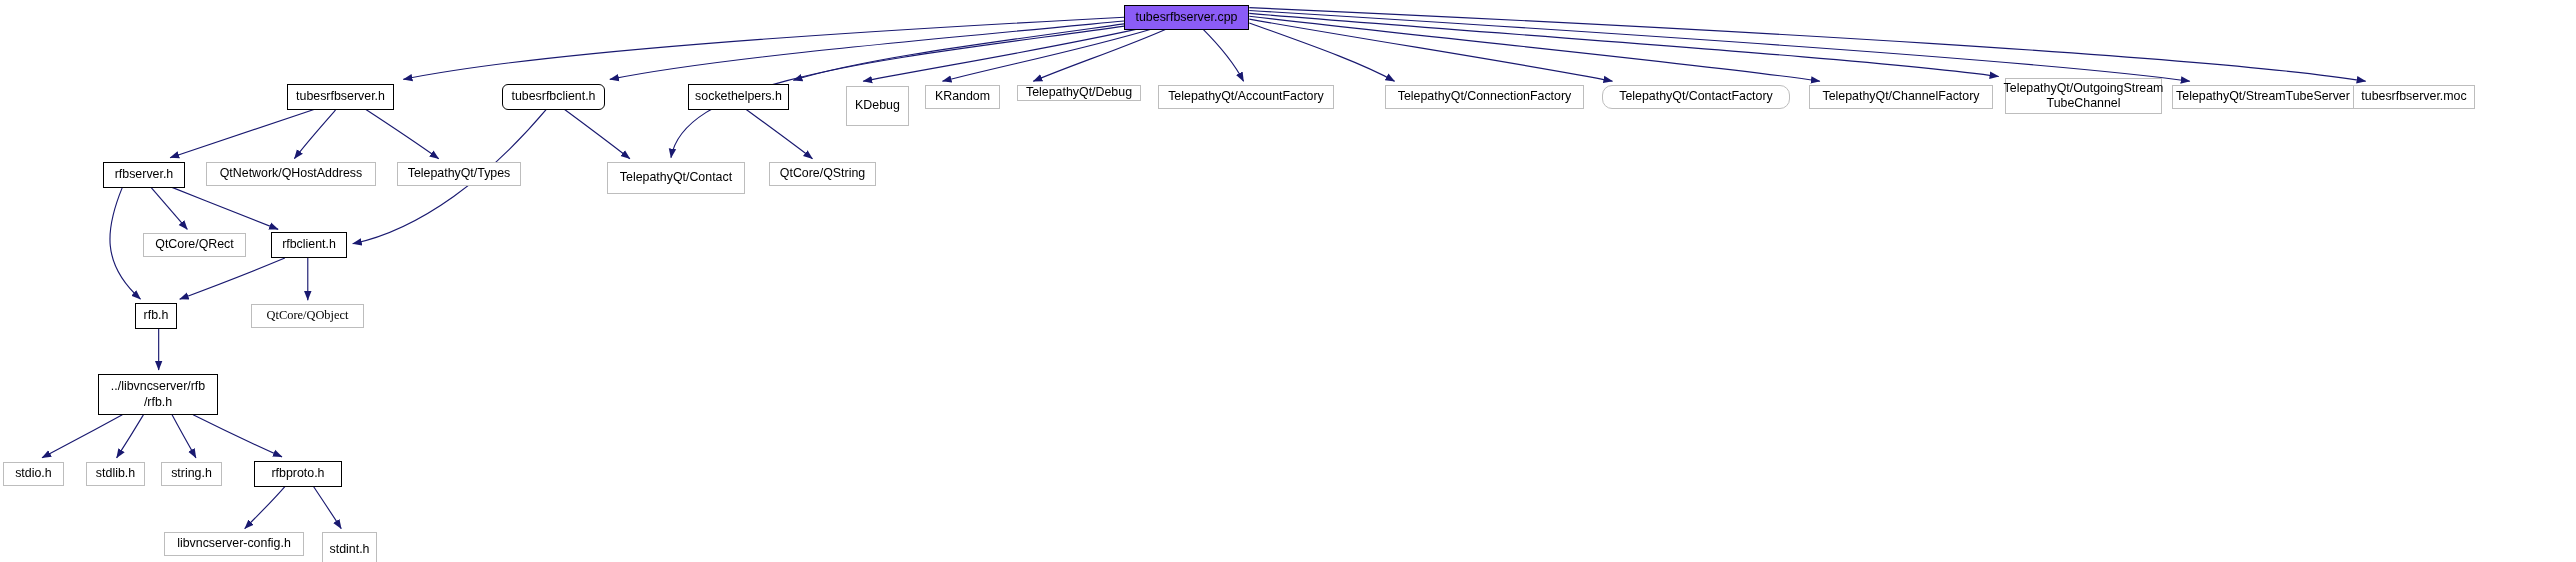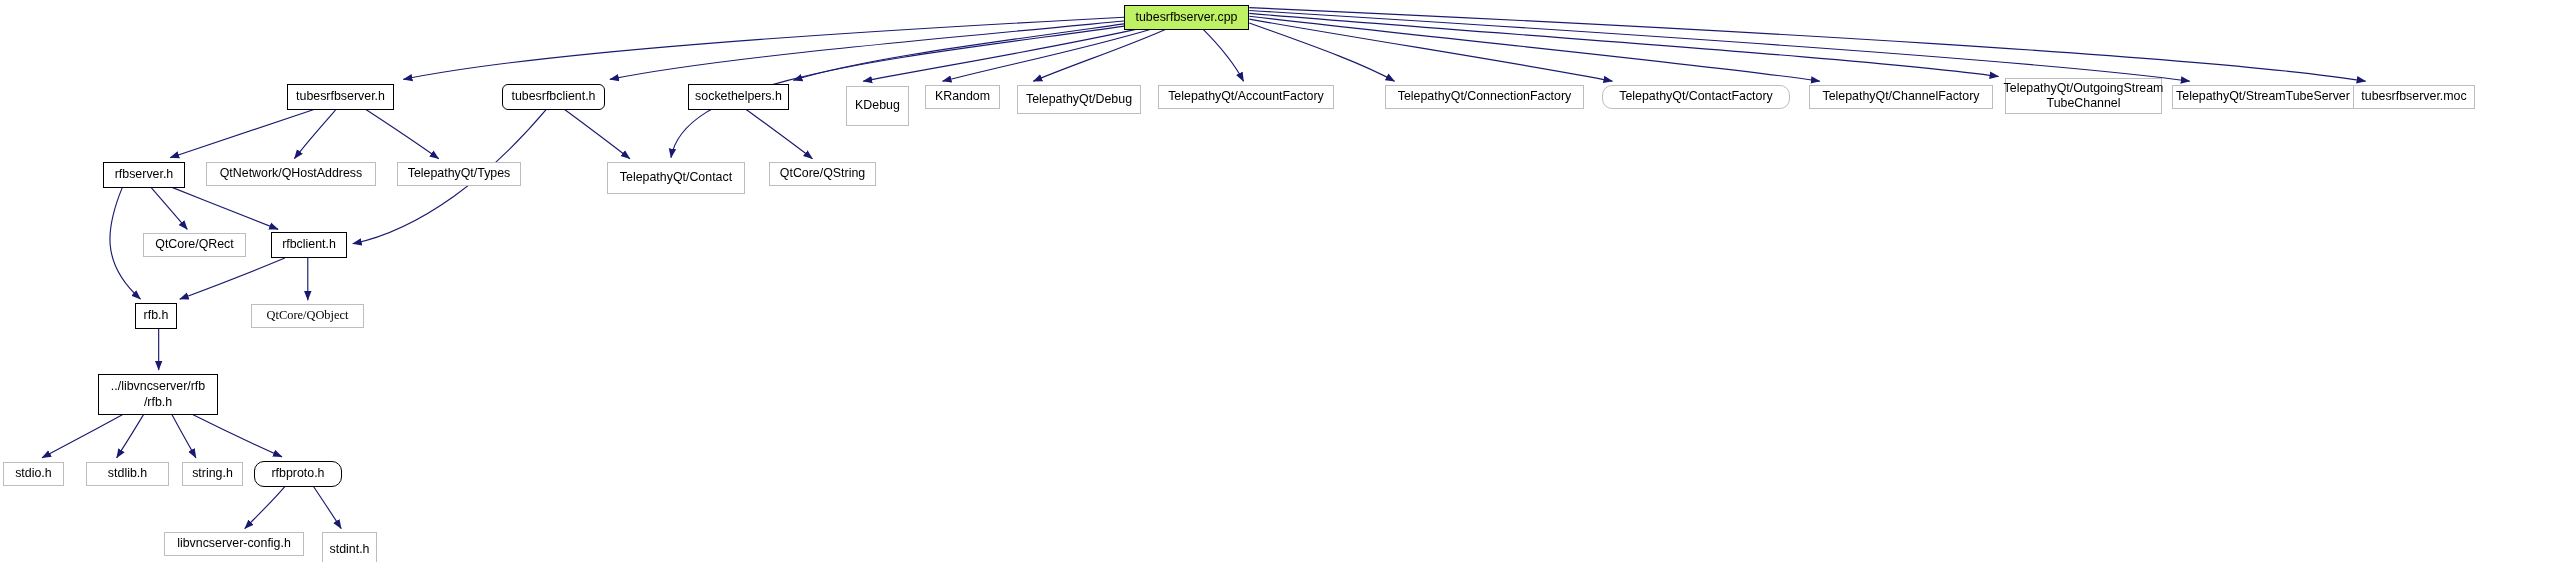--- a/index.html
+++ b/index.html
@@ -15,21 +15,21 @@
     position:absolute;
     box-sizing:border-box;
     background:#ffffff;
     display:flex; align-items:center; justify-content:center;
     text-align:center;
     font-size:12.4px; line-height:1.25; color:#000;
     white-space:pre-line;
   }
   .node.external { border:1px solid #bdbdbd; }
   .node.internal { border:1.4px solid #000000; }
-  .node.root     { border:1.5px solid #000000; background:#bef264; }
+  .node.root     { border:1.5px solid #000000; background:#8b5cf6; }
 </style>
 </head>
 <body>
 
 <div class="stage">
 
   <svg class="edges" width="2576" height="563" viewBox="0 0 2695 589" xmlns="http://www.w3.org/2000/svg">
     <defs>
       <marker id="arrow" markerWidth="11" markerHeight="9" refX="9.5" refY="4.5" orient="auto" markerUnits="userSpaceOnUse">
         <path d="M0,0.6 L10,4.5 L0,8.4 z" fill="#191970"></path>
@@ -71,21 +71,21 @@
     </g>
   </svg>
 
   <div class="node root" style="left:1124px; top:4.8px; width:125px; height:25px;">tubesrfbserver.cpp</div>
 
   <div class="node internal" style="left:287px; top:84px; width:107px; height:26px;">tubesrfbserver.h</div>
   <div class="node internal" style="left:502px; top:84px; width:103px; height:26px;border-radius:6px;">tubesrfbclient.h</div>
   <div class="node internal" style="left:688px; top:84px; width:101px; height:26px;">sockethelpers.h</div>
   <div class="node external" style="left:846px; top:86px; width:63px; height:40px;">KDebug</div>
   <div class="node external" style="left:925px; top:85px; width:75px; height:24px;">KRandom</div>
-  <div class="node external" style="left:1017px; top:85px; width:124px; height:29px;">TelepathyQt/Debug</div>
+  <div class="node external" style="left:1017px; top:85px; width:124px; height:16px;">TelepathyQt/Debug</div>
   <div class="node external" style="left:1158px; top:85px; width:176px; height:24px;">TelepathyQt/AccountFactory</div>
   <div class="node external" style="left:1385px; top:85px; width:199px; height:24px;">TelepathyQt/ConnectionFactory</div>
   <div class="node external" style="left:1602px; top:85px; width:188px; height:24px;border-radius:10px;">TelepathyQt/ContactFactory</div>
   <div class="node external" style="left:1809px; top:85px; width:184px; height:24px;">TelepathyQt/ChannelFactory</div>
   <div class="node external" style="left:2005px; top:78px; width:157px; height:36px;">TelepathyQt/OutgoingStream
 TubeChannel</div>
   <div class="node external" style="left:2172px; top:85px; width:182px; height:24px;">TelepathyQt/StreamTubeServer</div>
   <div class="node external" style="left:2353px; top:85px; width:122px; height:24px;">tubesrfbserver.moc</div>
 
   <div class="node internal" style="left:103px; top:162px; width:82px; height:26px;">rfbserver.h</div>
@@ -97,21 +97,21 @@
   <div class="node external" style="left:143px; top:233px; width:103px; height:24px;">QtCore/QRect</div>
   <div class="node internal" style="left:271px; top:232px; width:76px; height:26px;">rfbclient.h</div>
 
   <div class="node internal" style="left:135px; top:303px; width:42px; height:26px;">rfb.h</div>
   <div class="node external" style="left:251px; top:304px; width:113px; height:24px;font-family:Liberation Serif, serif;">QtCore/QObject</div>
 
   <div class="node internal" style="left:98px; top:374px; width:120px; height:41px;">../libvncserver/rfb
 /rfb.h</div>
 
   <div class="node external" style="left:2.9px; top:462px; width:61px; height:24px;">stdio.h</div>
-  <div class="node external" style="left:86px; top:462px; width:83px; height:24px;">stdlib.h</div>
-  <div class="node external" style="left:182px; top:462px; width:61px; height:24px;">string.h</div>
-  <div class="node internal" style="left:254px; top:461px; width:88px; height:26px;border-radius:10px;">rfbproto.h</div>
+  <div class="node external" style="left:86px; top:462px; width:59px; height:24px;">stdlib.h</div>
+  <div class="node external" style="left:161px; top:462px; width:61px; height:24px;">string.h</div>
+  <div class="node internal" style="left:254px; top:461px; width:88px; height:26px;">rfbproto.h</div>
 
   <div class="node external" style="left:164px; top:532px; width:140px; height:24px;">libvncserver-config.h</div>
   <div class="node external" style="left:322px; top:532px; width:55px; height:36px;">stdint.h</div>
 
 </div>
 
 
 </body></html>

